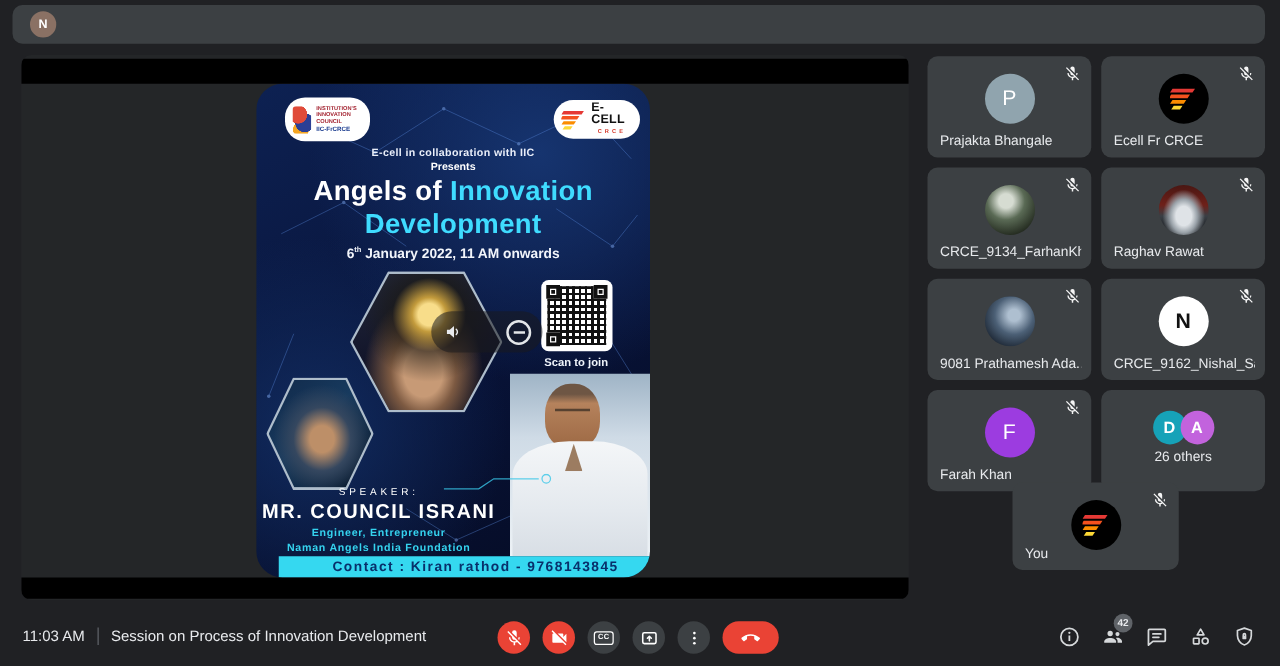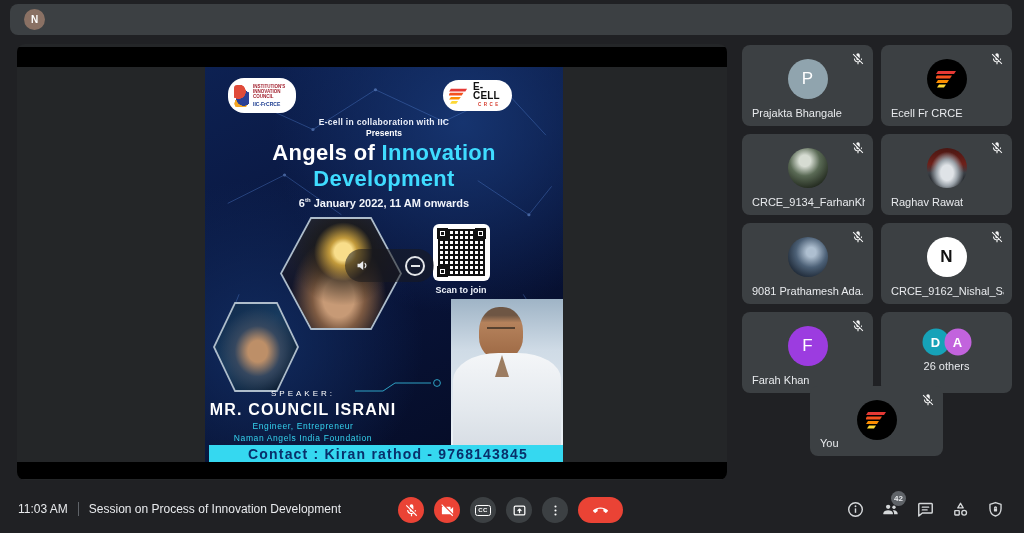--- a/index.html
+++ b/index.html
@@ -15,26 +15,26 @@
     justify-content:center; }
   .banner-text { color:#e8eaed; font-size:12px; font-weight:600; letter-spacing:.2px; }
 
   
   .stage { position:absolute; left:17px; top:44px; width:710px; height:436px;
     background:#242628; border-radius:8px; overflow:hidden; }
   .letterbox { position:absolute; left:0; width:710px; background:#000; }
   .letterbox.top { top:3px; height:20px; }
   .letterbox.bot { top:418px; height:17px; }
 
-  .poster { position:absolute; left:188px; top:23px; width:358px; height:395px;
+  .poster { position:absolute; left:188px; top:23px; width:315px; height:395px;
     background:
       radial-gradient(circle at 72% 14%, #16346f 0%, rgba(10,20,55,0) 45%),
       radial-gradient(circle at 15% 70%, #112b5e 0%, rgba(10,20,55,0) 40%),
       linear-gradient(155deg,#0d2152 0%,#081338 55%,#050b23 100%);
-    overflow:hidden; }
+    overflow:hidden;border-radius:21px; }
   .constellation { position:absolute; inset:0; opacity:.5; }
 
   .logo-pill { position:absolute; background:#fff; border-radius:16px; display:flex;
     align-items:center; padding:3px 6px; gap:4px; }
   .pill-iic { left:23px; top:11px; width:68px; height:35px; }
   .iic-emblem { width:15px; height:22px; flex:0 0 auto;
     background:
       radial-gradient(circle at 30% 30%, #e04b3a 0 38%, transparent 40%),
       radial-gradient(circle at 65% 60%, #2b3f95 0 45%, transparent 47%),
       radial-gradient(circle at 45% 85%, #f5a623 0 30%, transparent 32%);
@@ -108,26 +108,26 @@
     background:linear-gradient(180deg,#f4f6f8 0%,#e4e9ee 60%,#d8dee5 100%);
     border-radius:42% 40% 0 0 / 30% 28% 0 0; }
   .sp-collar { position:absolute; left:44px; top:56px; width:14px; height:22px;
     background:#8d6747; clip-path:polygon(50% 0,100% 100%,0 100%); opacity:.85; }
 
   .circuit { position:absolute; left:150px; top:312px; width:90px; height:14px; opacity:.8; }
 
   .speaker-block { position:absolute; left:0; top:322px; width:196px; text-align:center; }
   .speaker-label { color:#fff; font-size:8px; font-weight:400; letter-spacing:3px; }
   .speaker-name { color:#fff; font-size:16px; font-weight:800; letter-spacing:1.2px; margin-top:3px; }
-  .speaker-role,.speaker-org { color:#35d3ef; font-size:8.5px; font-weight:400;
+  .speaker-role,.speaker-org { color:#35d3ef; font-size:8.5px; font-weight:700;
     letter-spacing:.6px; margin-top:2px; }
 
-  .contact-bar { position:absolute; left:4px; bottom:0; width:100%; height:17px;
+  .contact-bar { position:absolute; left:18px; bottom:0; width:100%; height:17px;
     background:#35d8f0; display:flex; align-items:center; justify-content:center;
-    color:#08306b; font-size:14px; font-weight:700; letter-spacing:1.2px; }
+    color:#08306b; font-size:11px; font-weight:700; letter-spacing:1.2px; }
 
   
   .tile { position:absolute; width:131px; height:81px; background:#3c4043; border-radius:8px; }
   .tile .name { position:absolute; left:10px; bottom:7px; right:8px; color:#e8eaed;
     font-size:11px; white-space:nowrap; overflow:hidden; }
   .tile .mic-off { position:absolute; right:8px; top:7px; width:14px; height:14px; opacity:.95; }
   .tile .avatar { position:absolute; left:50%; top:34px; transform:translate(-50%,-50%);
     width:40px; height:40px; border-radius:50%; display:flex; align-items:center;
     justify-content:center; font-size:17px; font-weight:500; color:#fff; }
   .avatar.photo { background-size:cover; }

